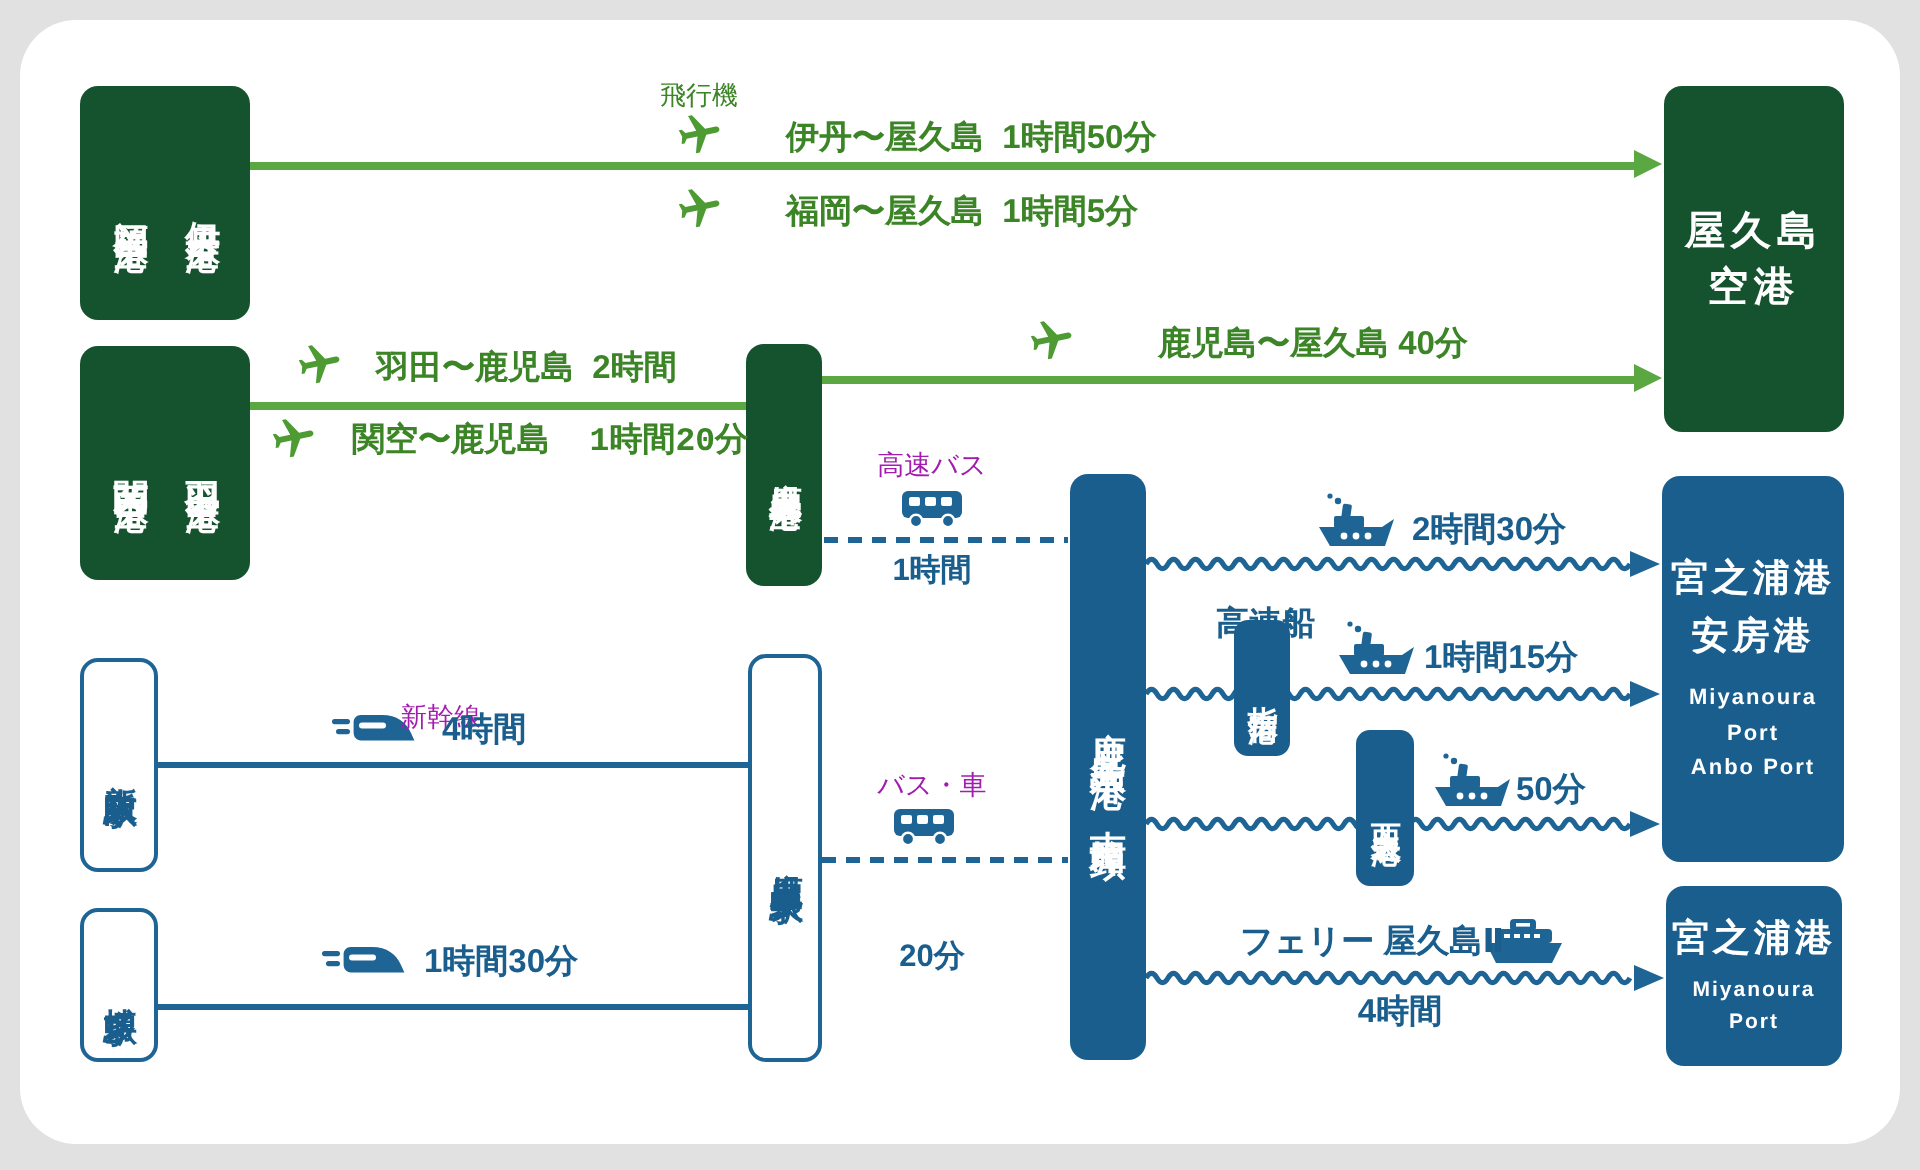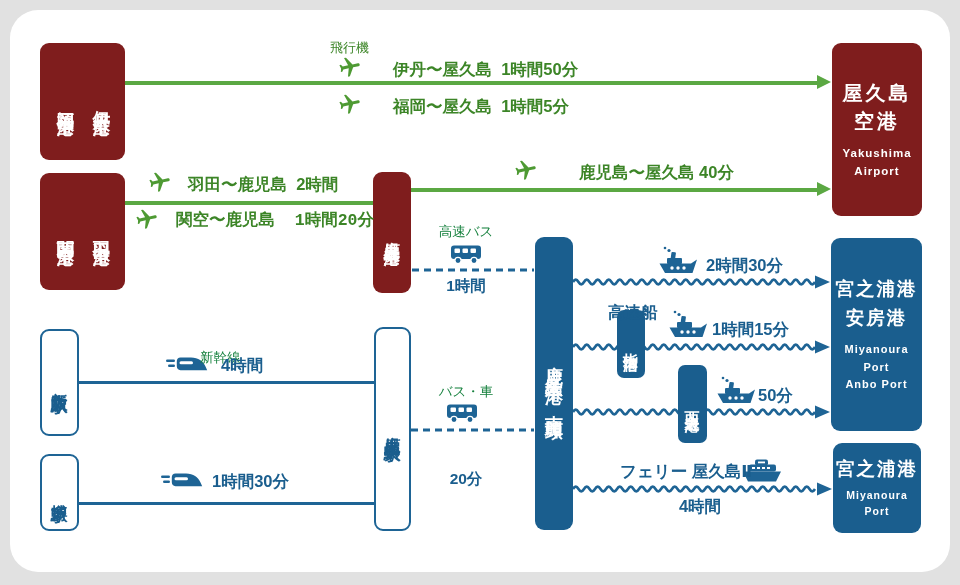--- a/index.html
+++ b/index.html
@@ -5,21 +5,21 @@
   html,body{margin:0;padding:0;}
   body{
     width:960px;height:585px;background:#e1e1e1;
     font-family:"Liberation Sans","DejaVu Sans",sans-serif;
     position:relative;overflow:hidden;
   }
   #canvas{position:absolute;left:0;top:0;width:960px;height:585px;}
   .panel{position:absolute;left:10px;top:10px;width:940px;height:562px;background:#ffffff;border-radius:28px;}
   
   .box{position:absolute;display:flex;align-items:center;justify-content:center;box-sizing:border-box;text-align:center;}
-  .gbox{background:#7f1d1d;color:#fff;border-radius:9px;}
+  .gbox{background:#14532d;color:#fff;border-radius:9px;}
   .bbox{background:#1A5E8E;color:#fff;border-radius:9px;}
   .wbox{background:#fff;border:2.5px solid #1E6495;color:#1A5E8E;border-radius:9px;}
   .vtext{writing-mode:vertical-rl;white-space:pre-line;font-weight:bold;line-height:2.05;}
   .v17{font-size:17.5px;letter-spacing:3px;}
   .v16{font-size:16.5px;letter-spacing:2px;}
   .v15{font-size:15px;letter-spacing:2px;}
   .vport{font-size:18px;letter-spacing:5px;line-height:1;}
   .htitle{font-weight:bold;font-size:20px;letter-spacing:3px;line-height:1.4;white-space:pre-line;}
   .hsub{font-weight:bold;font-size:11.5px;letter-spacing:1px;line-height:1.6;white-space:pre-line;margin-top:9px;}
   .stack{display:flex;flex-direction:column;align-items:center;}
@@ -27,21 +27,21 @@
   .hline{position:absolute;height:3.5px;}
   .gline{background:#5BA843;}
   .bline{background:#1E6495;height:3px;}
   .garrow{position:absolute;width:0;height:0;border-top:7.5px solid transparent;border-bottom:7.5px solid transparent;border-left:14px solid #5BA843;}
   svg.route{position:absolute;overflow:visible;}
   
   .lab{position:absolute;line-height:1;white-space:pre;}
   .g-route{font-weight:bold;font-size:16.5px;color:#3C8527;}
   .b-route{font-weight:bold;font-size:16.5px;color:#1A5E8E;}
   .g-mode{font-size:13px;color:#3C8527;text-align:center;}
-  .b-mode{font-size:13.5px;color:#15803d;font-family:Liberation Mono, monospace;}
+  .b-mode{font-size:13.5px;color:#a21caf;}
   .ctr{text-align:center;}
   .icon{position:absolute;}
 </style>
 </head>
 <body>
 
 <div id="canvas">
   <div class="panel"></div>
 
   <div class="hline gline" style="left:125px;top:81px;width:695px;"></div>
@@ -90,22 +90,20 @@
   </div>
 
   <div class="box gbox" style="left:373px;top:172px;width:38px;height:121px;">
     <div class="vtext v16" style="line-height:1;">鹿児島空港</div>
   </div>
 
   <div class="box gbox" style="left:832px;top:43px;width:90px;height:173px;">
     <div class="stack">
       <div class="htitle">屋久島
 空港</div>
-      <div class="hsub">Yakushima
-Airport</div>
     </div>
   </div>
 
   <div class="box wbox" style="left:40px;top:329px;width:39px;height:107px;">
     <div class="vtext v16" style="line-height:1;">新大阪駅</div>
   </div>
 
   <div class="box wbox" style="left:40px;top:454px;width:39px;height:77px;">
     <div class="vtext v16" style="line-height:1;">博多駅</div>
   </div>

